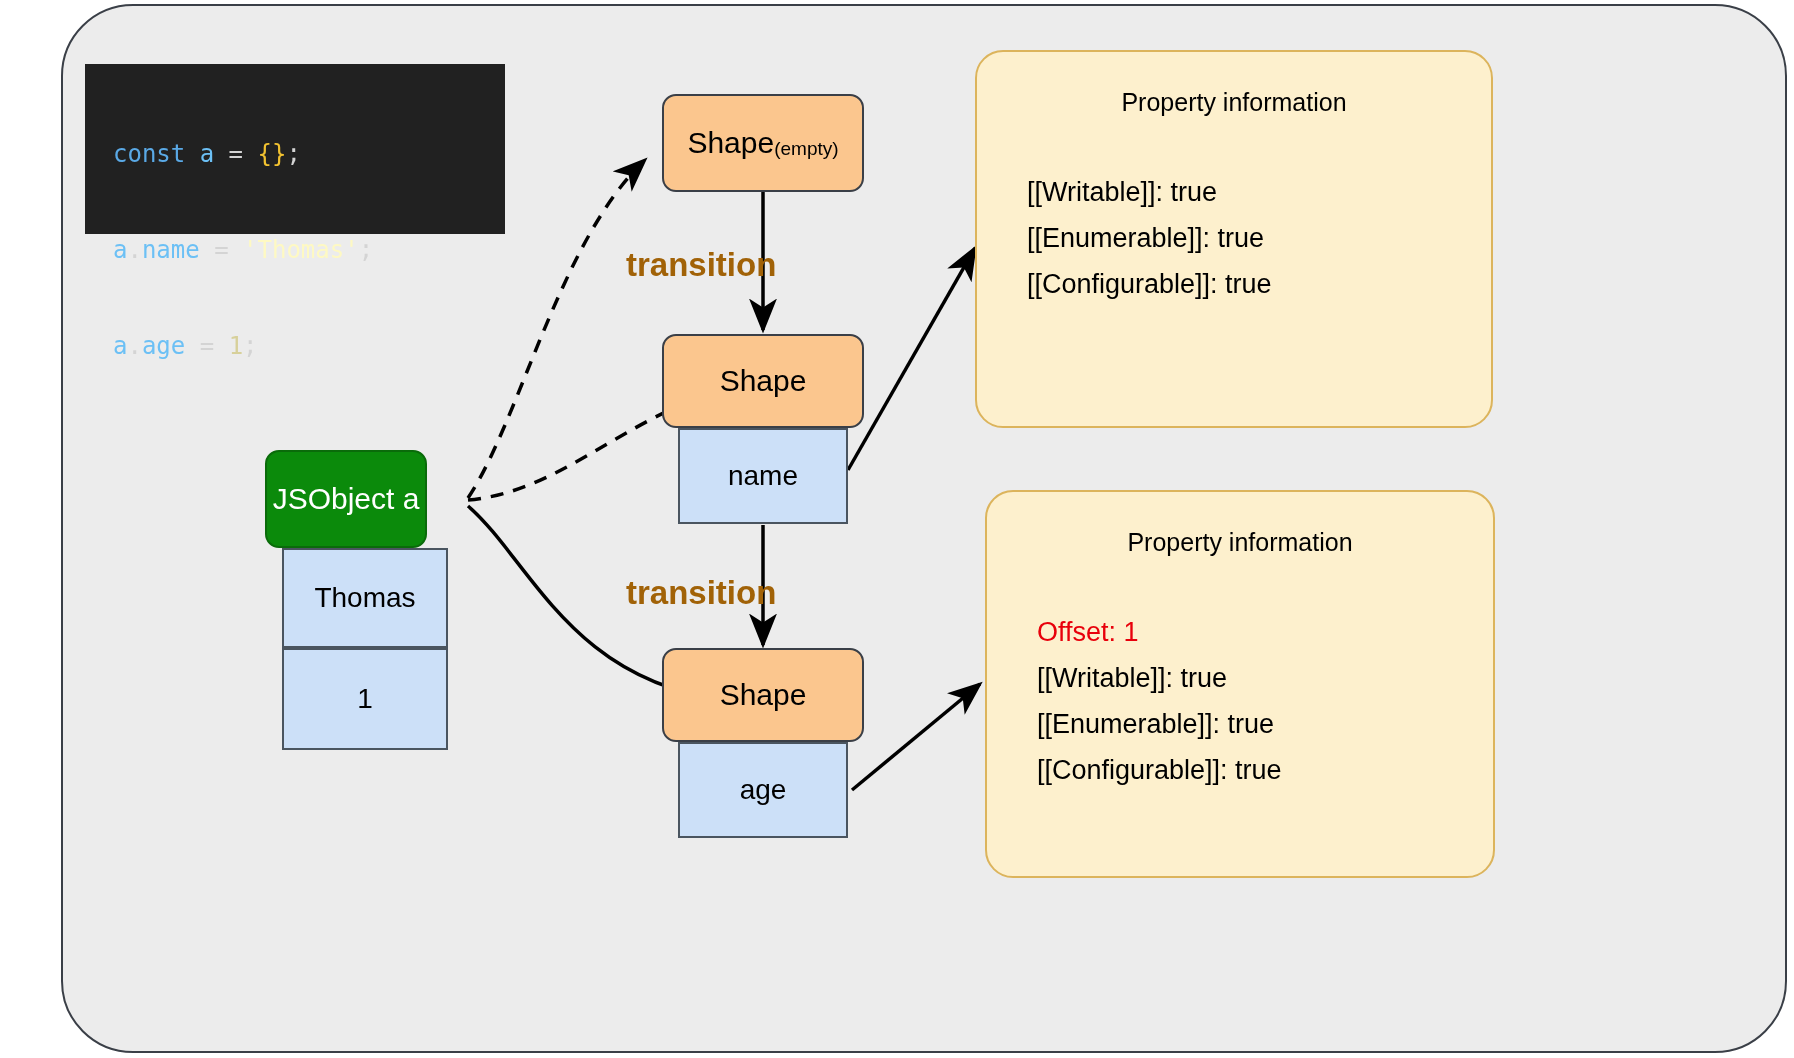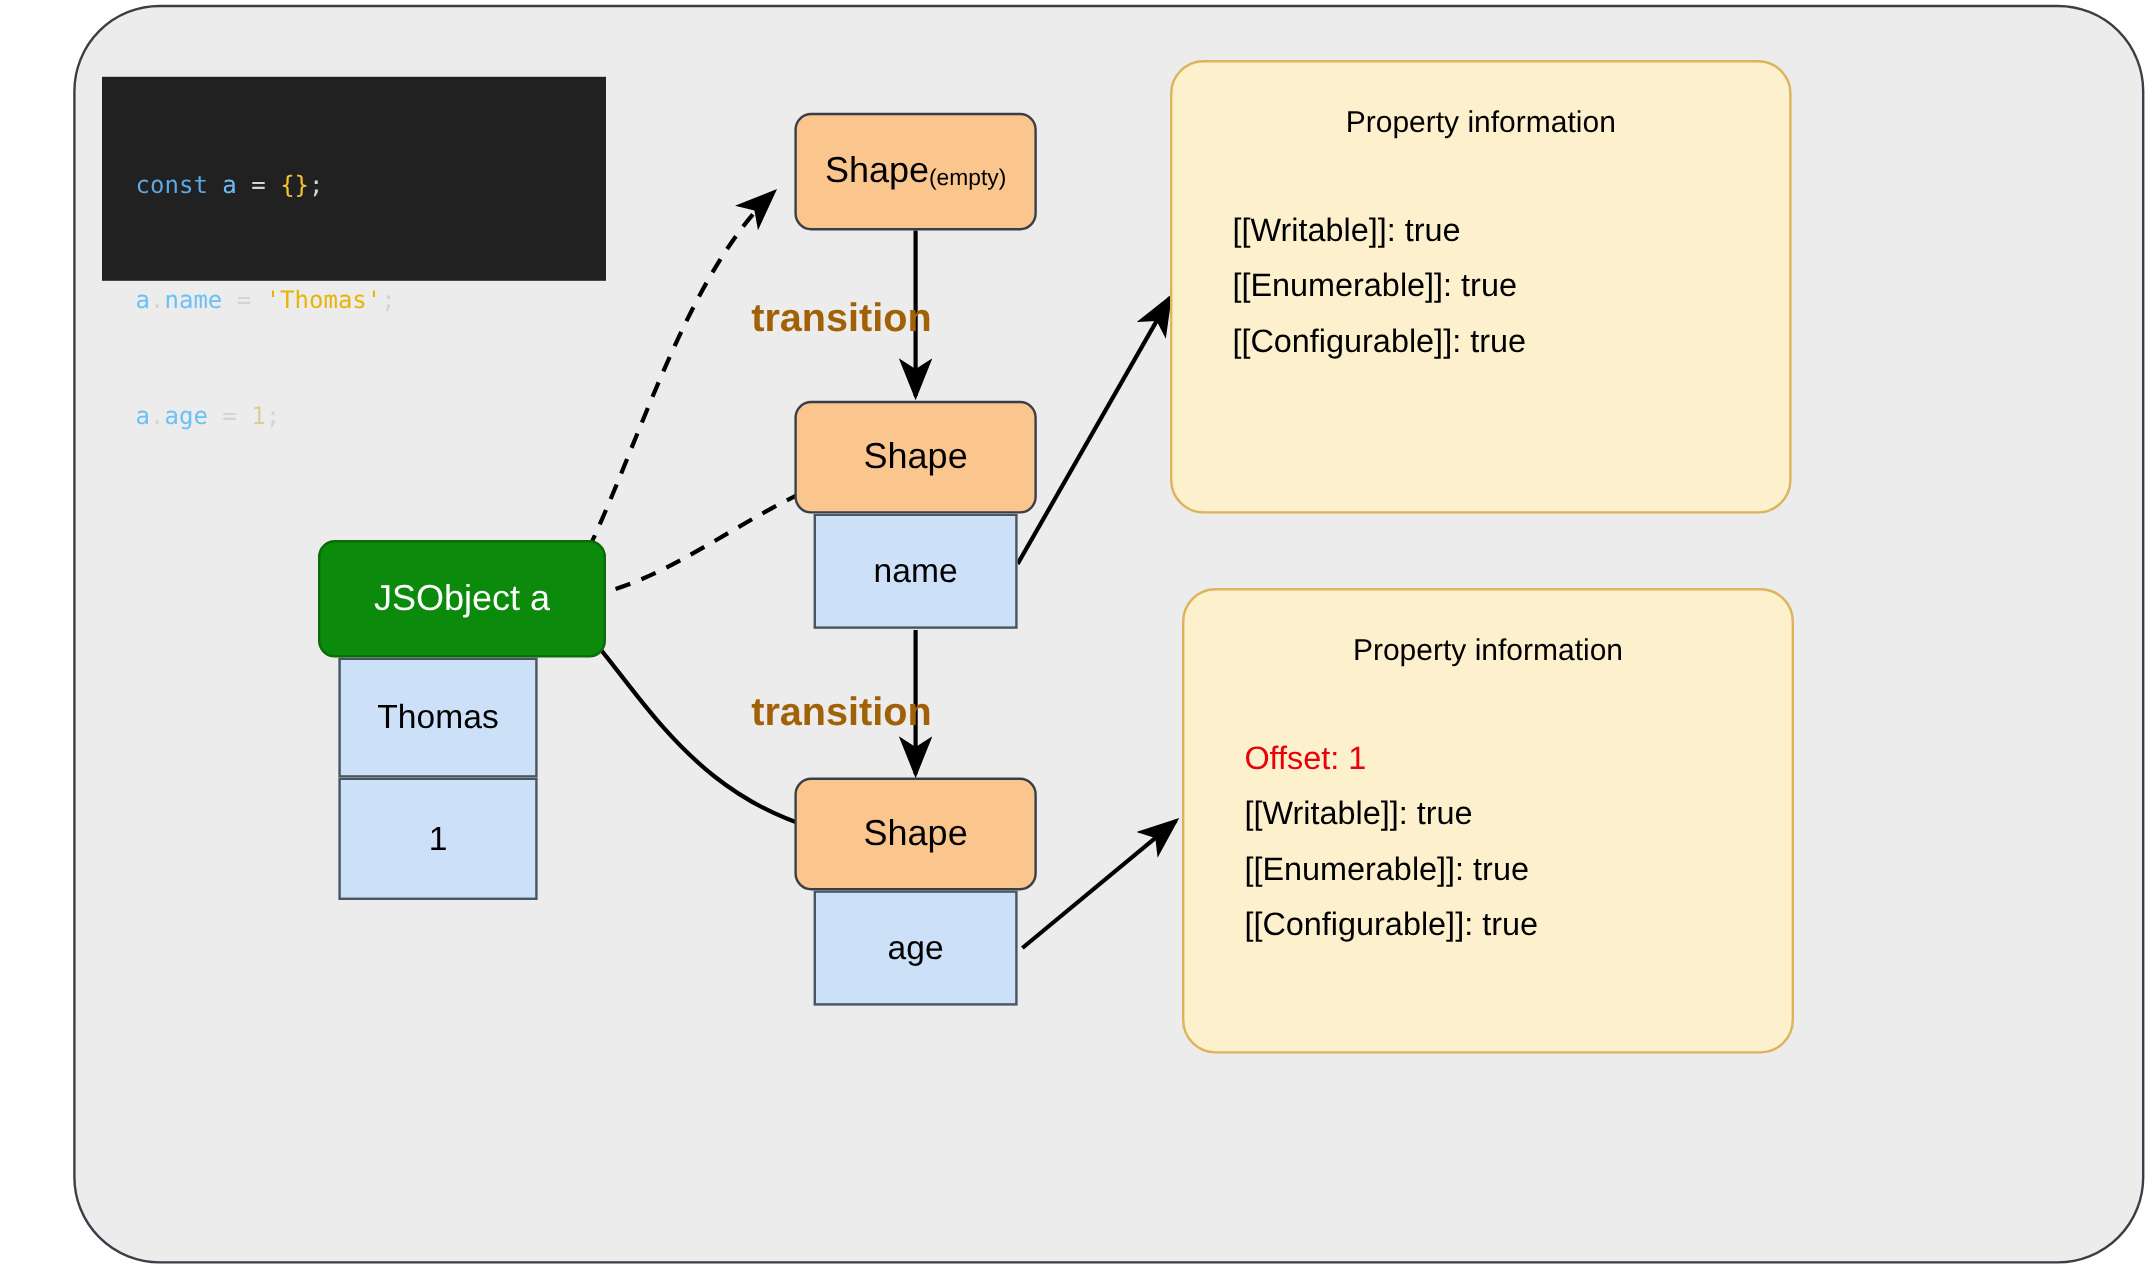--- a/index.html
+++ b/index.html
@@ -34,29 +34,29 @@
   #code-block {
     position: absolute;
     left: 85px;
     top: 64px;
     width: 420px;
     height: 170px;
     background: #212121;
     box-sizing: border-box;
     padding: 18px 0 0 28px;
     font-family: "DejaVu Sans Mono", "Liberation Mono", monospace;
-    font-size: 20px;
+    font-size: 24px;
     line-height: 48px;
     white-space: pre;
   }
   .tok-kw   { color: #5aa9e6; }
   .tok-var  { color: #6cc0f5; }
   .tok-op   { color: #d4d4d4; }
   .tok-brace{ color: #f2c230; }
-  .tok-str  { color: #eab308; }
+  .tok-str  { color: #fef9c3; }
   .tok-num  { color: #d7d09a; }
   .tok-punc { color: #d4d4d4; }
   .tok-prop { color: #6cc0f5; }
 
   
   #edges {
     position: absolute;
     left: 0; top: 0;
     width: 1794px;
     height: 1058px;
@@ -94,21 +94,21 @@
     justify-content: center;
     font-size: 28px;
     color: #000000;
   }
 
   
   #jsobject-node {
     position: absolute;
     left: 265px;
     top: 450px;
-    width: 240px;
+    width: 162px;
     height: 98px;
     background: #0b8a0b;
     border: 2px solid #0a6b0a;
     border-radius: 14px;
     box-sizing: border-box;
     display: flex;
     align-items: center;
     justify-content: center;
     color: #ffffff;
     font-size: 30px;

